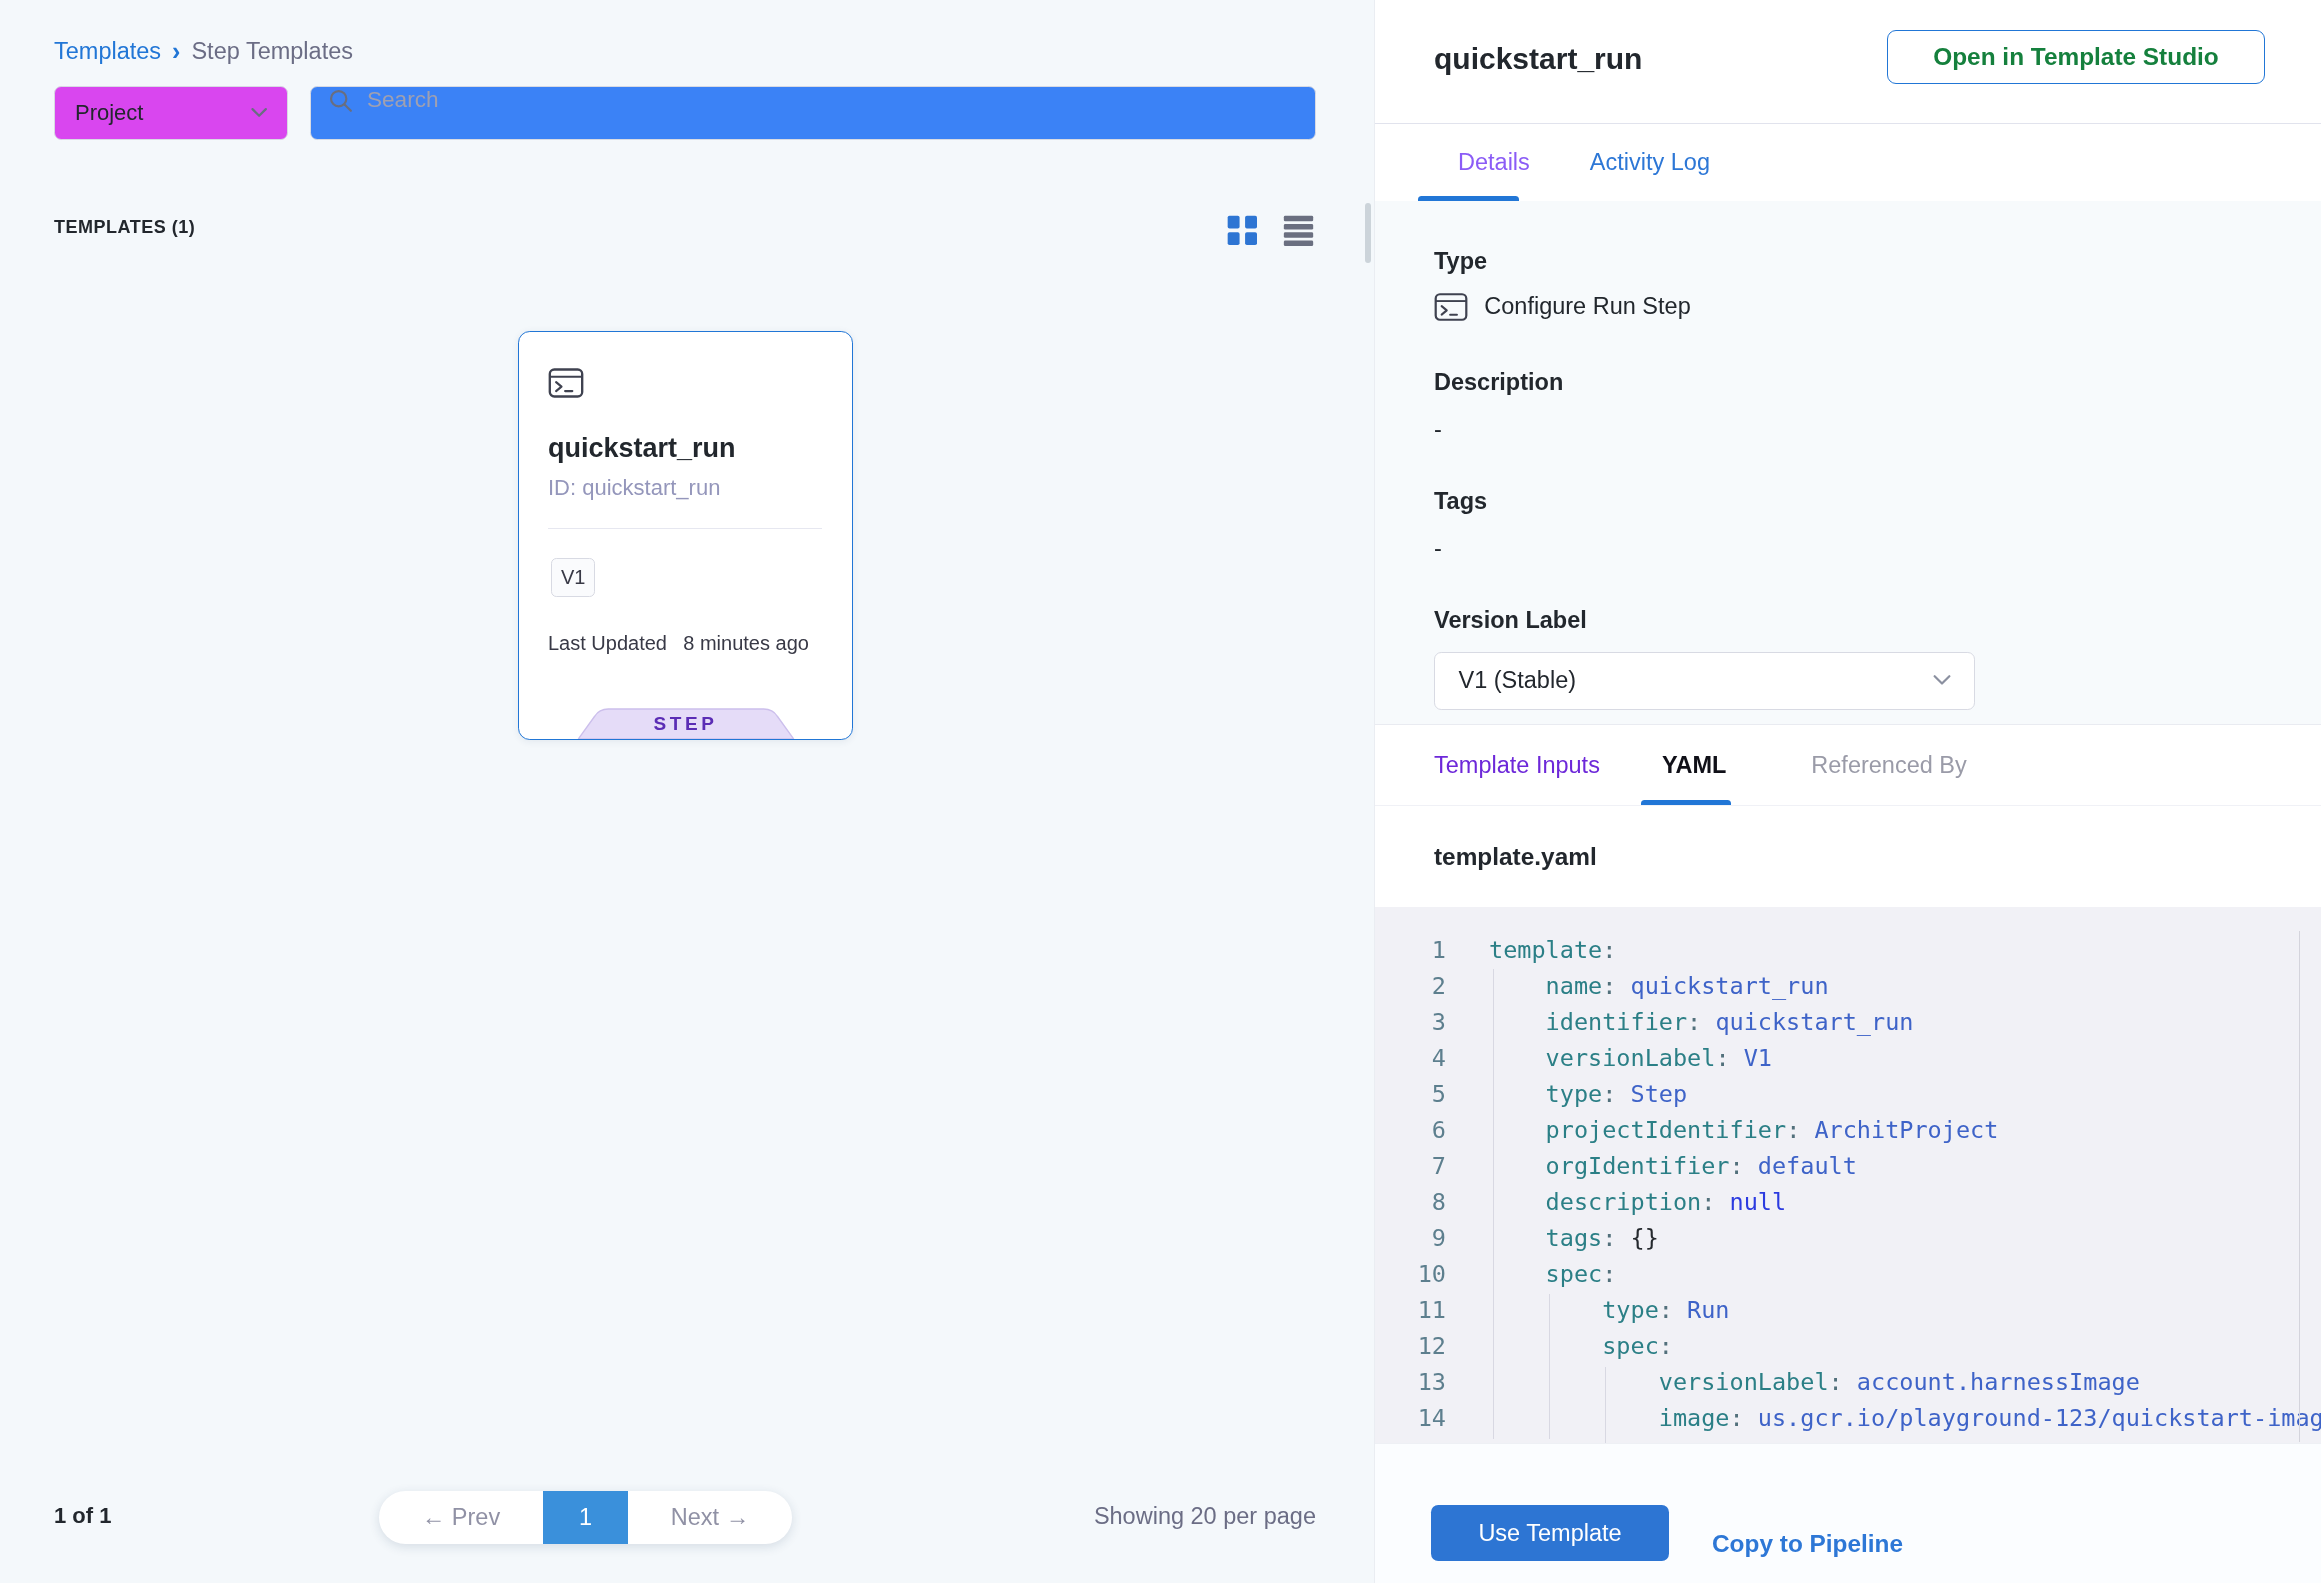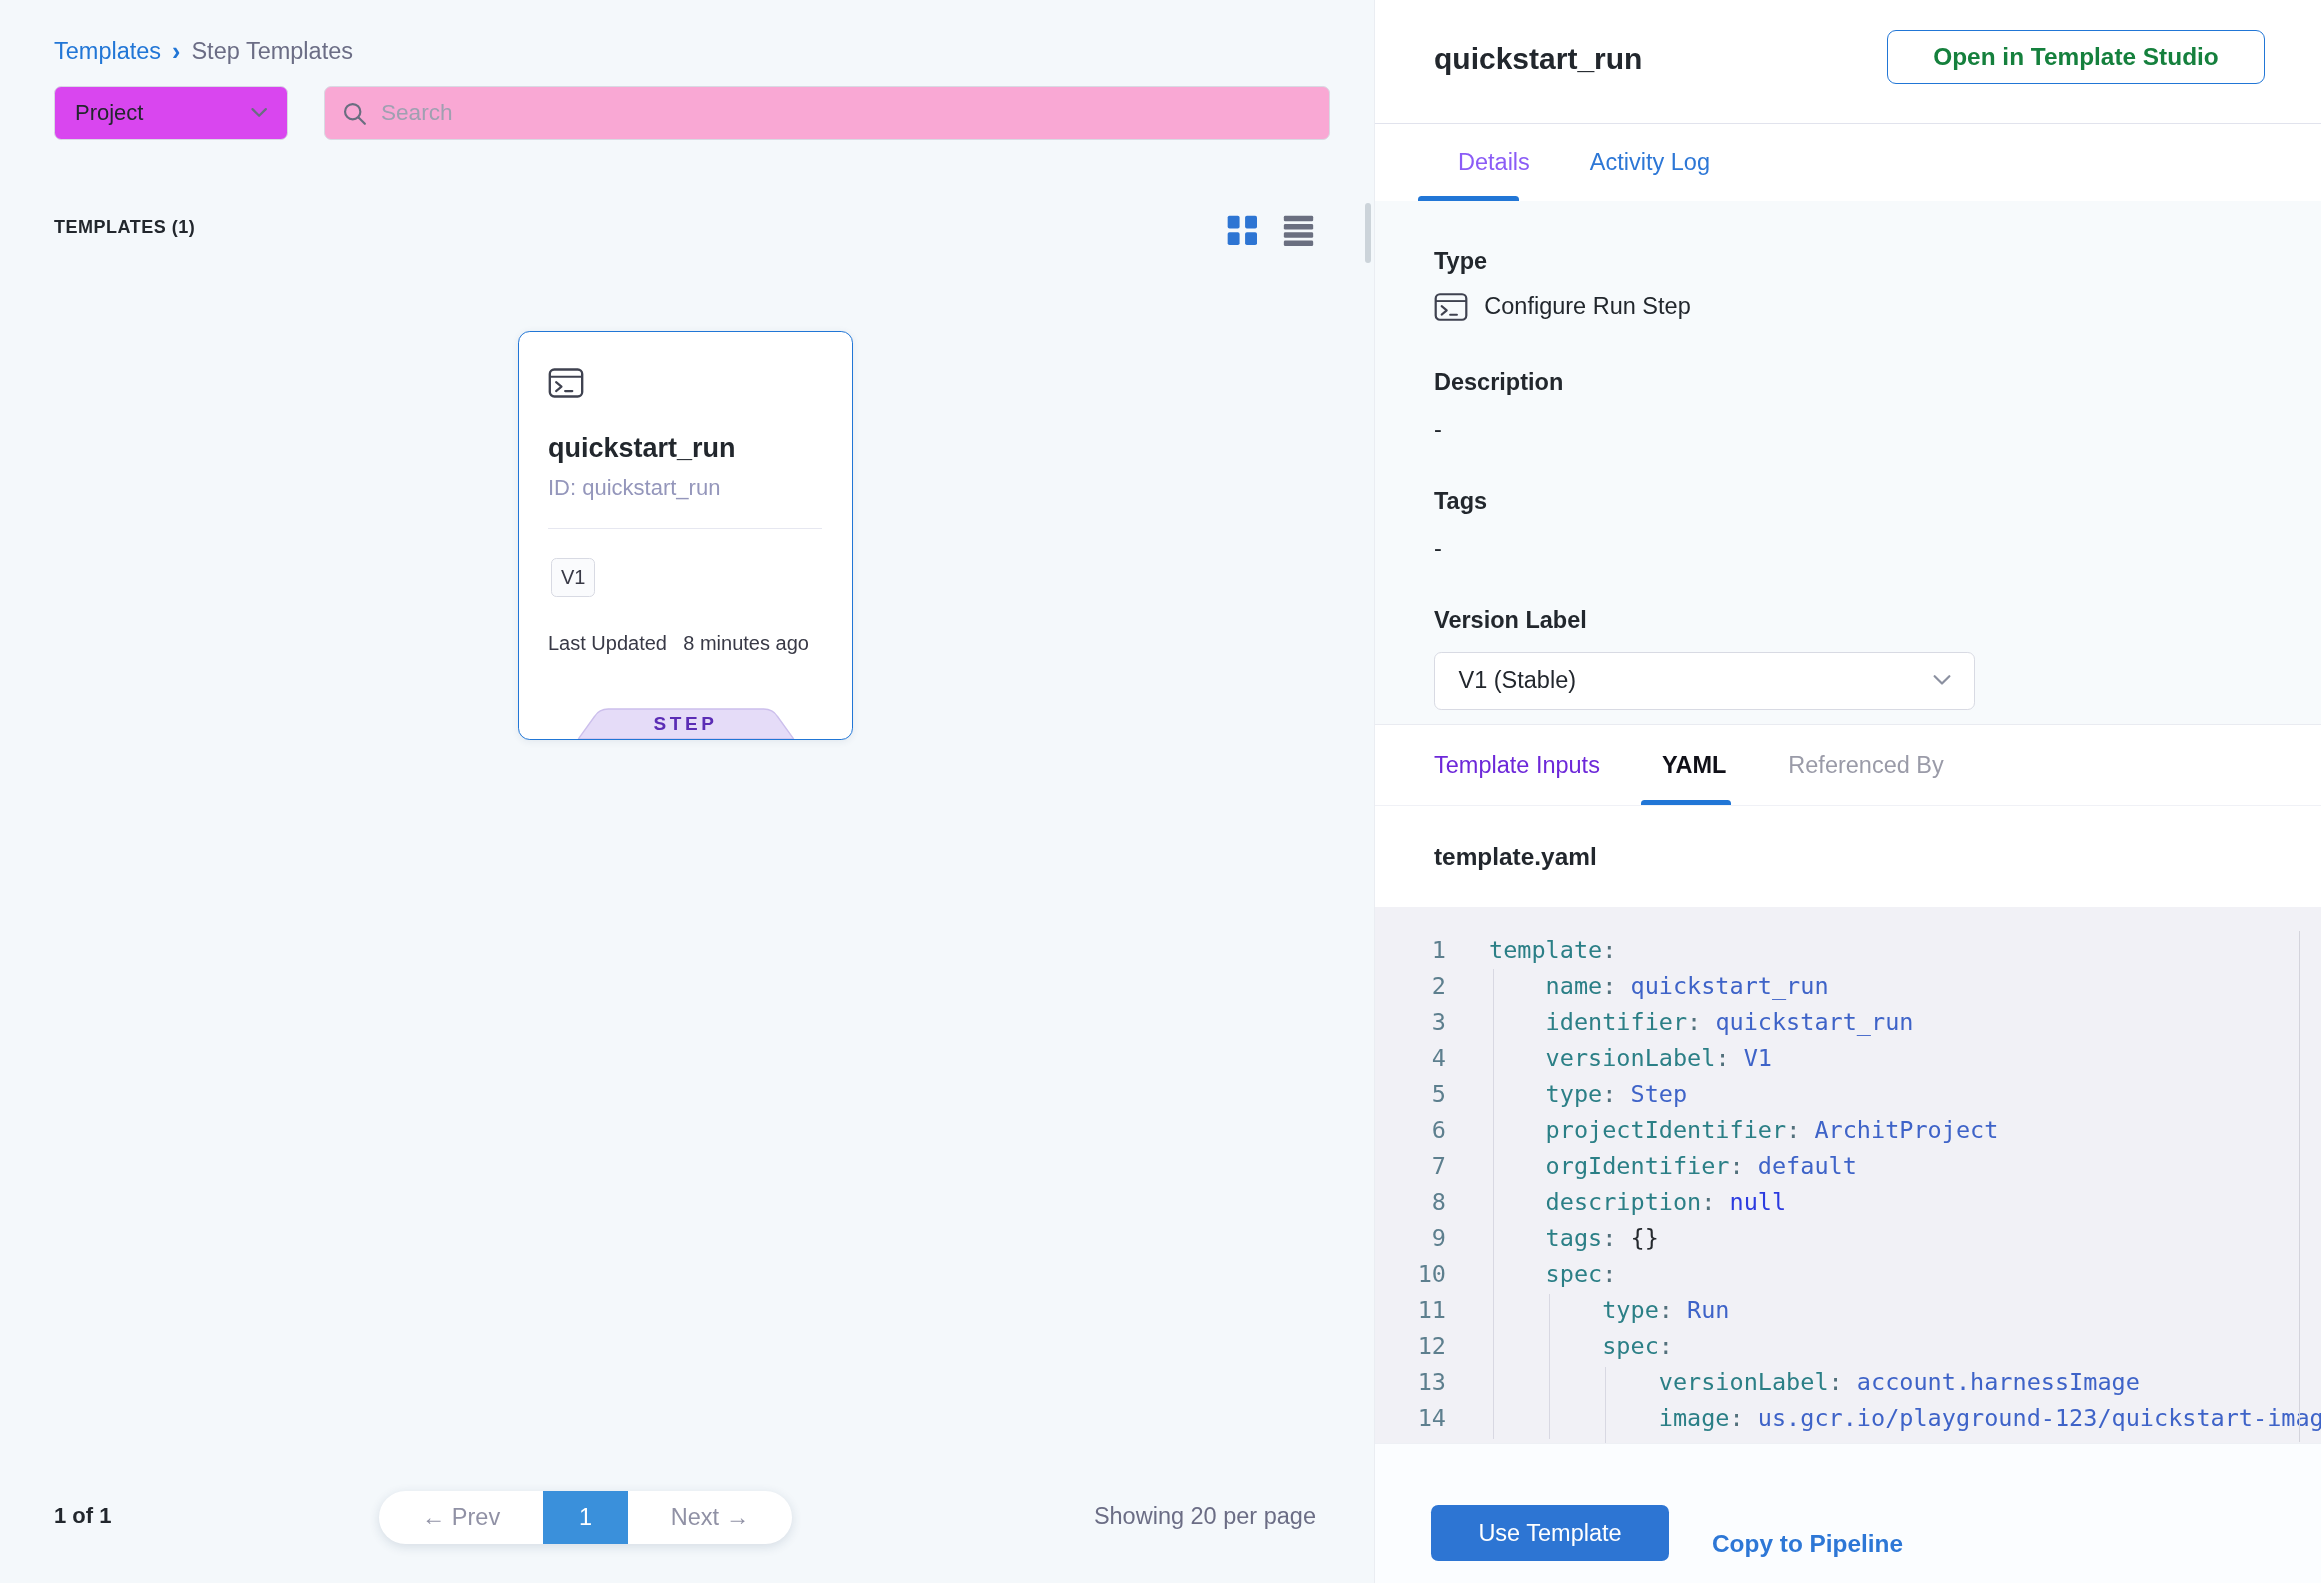--- a/index.html
+++ b/index.html
@@ -10,22 +10,22 @@
   .left { position:absolute; left:0; top:0; width:1375px; height:1583px; background:#f4f8fb; }
   .breadcrumb { position:absolute; left:54px; top:38px; font-size:23.5px; display:flex; gap:11px; align-items:center; }
   .crumb-link { color:#2176d6; cursor:pointer; }
   .crumb-sep { color:#2176d6; font-size:25px; font-weight:bold; line-height:23.5px; }
   .crumb-current { color:#6b6d85; }
 
   .scope-select { position:absolute; left:54px; top:86px; width:234px; height:54px; background:#d946ef;
     border:0.9px solid #d8dae3; border-radius:7.2px; display:flex; align-items:center; padding:0 20px;
     font-size:22px; color:#22272d; cursor:pointer; }
   .scope-select .grow { flex:1; }
-  .search-box { position:absolute; left:324px; top:86px; width:1006px; height:54px; background:#f9a8d4;
-    border:0.9px solid #d8dae3; border-radius:7.2px; display:flex; align-items:center; padding:0 16.3px; }
+  .search-box { position:absolute; left:310px; top:86px; width:1006px; height:54px; background:#3b82f6;
+    border:0.9px solid #d8dae3; border-radius:7.2px; display:flex; align-items:flex-start; padding:0 16.3px; }
   .search-box input { border:none; outline:none; flex:1; font-size:22.6px; color:#22272d; margin-left:12.7px;
     font-family:"Liberation Sans","DejaVu Sans",sans-serif; background:transparent; }
   .search-box input::placeholder { color:#9fa0b1; }
 
   .list-header { position:absolute; left:54px; top:217px; font-size:18px; font-weight:bold; color:#22272d; letter-spacing:0.5px; }
   .view-icons { position:absolute; top:213px; left:1224px; display:flex; gap:25px; }
   .view-icons .vi { width:33px; height:33px; cursor:pointer; }
 
   .card { position:absolute; left:518px; top:331px; width:335px; height:409px; background:#fff;
     border:1.8px solid #2176d6; border-radius:11.8px; box-shadow:0 1.8px 7.2px rgba(40,60,100,.08); overflow:hidden; cursor:pointer; }
@@ -73,21 +73,21 @@
   .mt-desc { margin-top:45px; } .mt-dash { margin-top:20px; font-size:23.5px; color:#22272d; } .mt-sec { margin-top:45px; }
   .version-select { margin-top:18px; width:541px; height:58px; background:#fff; border:0.9px solid #d8dae3; border-radius:7.2px;
     display:flex; align-items:center; padding:0 23.5px; font-size:23.5px; color:#22272d; cursor:pointer; }
   .version-select .grow { flex:1; }
 
   .tabbar2 { position:absolute; left:0; top:724px; width:100%; height:81px; background:#fff; border-top:0.9px solid #e9ebf1;
     display:flex; align-items:center; gap:62px; padding-left:59px; }
   .tab2 { font-size:23.5px; cursor:pointer; }
   .tab2.plain { color:#6d28d9; }
   .tab2.active { color:#101018; font-weight:bold; }
-  .tab2.muted { color:#9a9ba8; }
+  .tab2.muted { color:#9a9ba8;margin-left:23px; }
   .tab2-underline { position:absolute; left:266px; bottom:0; width:90px; height:5.4px; background:#2176d6; border-radius:3.6px 3.6px 0 0; }
 
   .yaml-header { position:absolute; left:0; top:805px; width:100%; height:102px; background:#fff; display:flex; align-items:center;
     padding-left:59px; border-top:0.9px solid #f0f1f6; }
   .yaml-file { font-size:24.4px; font-weight:bold; color:#22272d; }
 
   .code { position:absolute; left:0; top:907px; width:100%; height:536px; background:#f1f1f6; overflow:hidden;
     padding-top:25px; font-family:"DejaVu Sans Mono", monospace; }
   .code-line { display:flex; height:36px; line-height:36px; font-size:23.5px; }
   .ln { flex:none; width:71px; text-align:right; color:#5d7f8e; }

